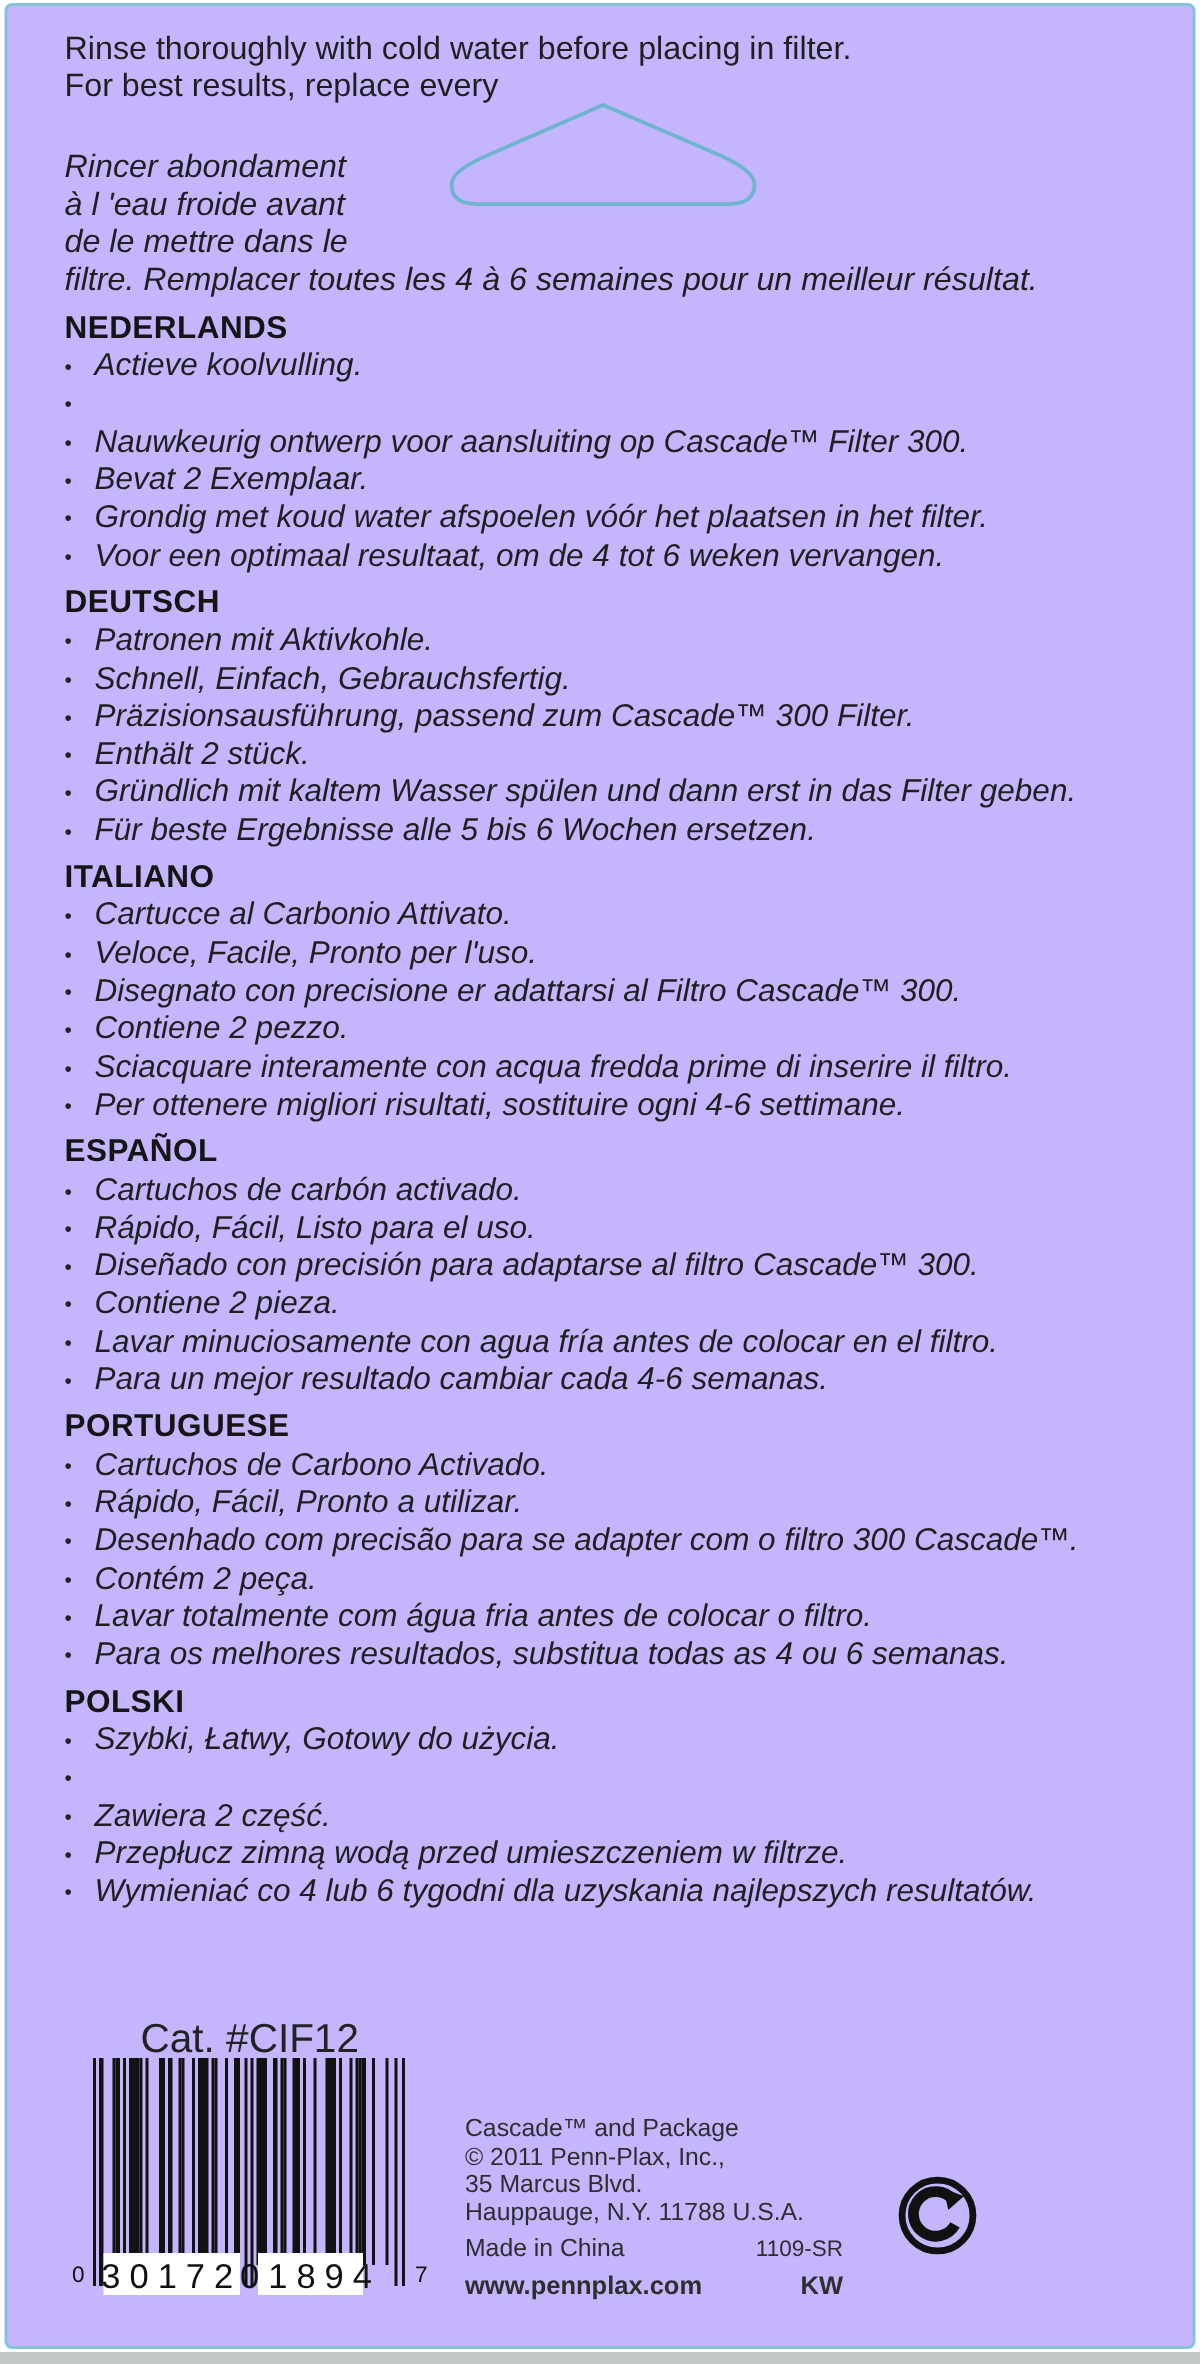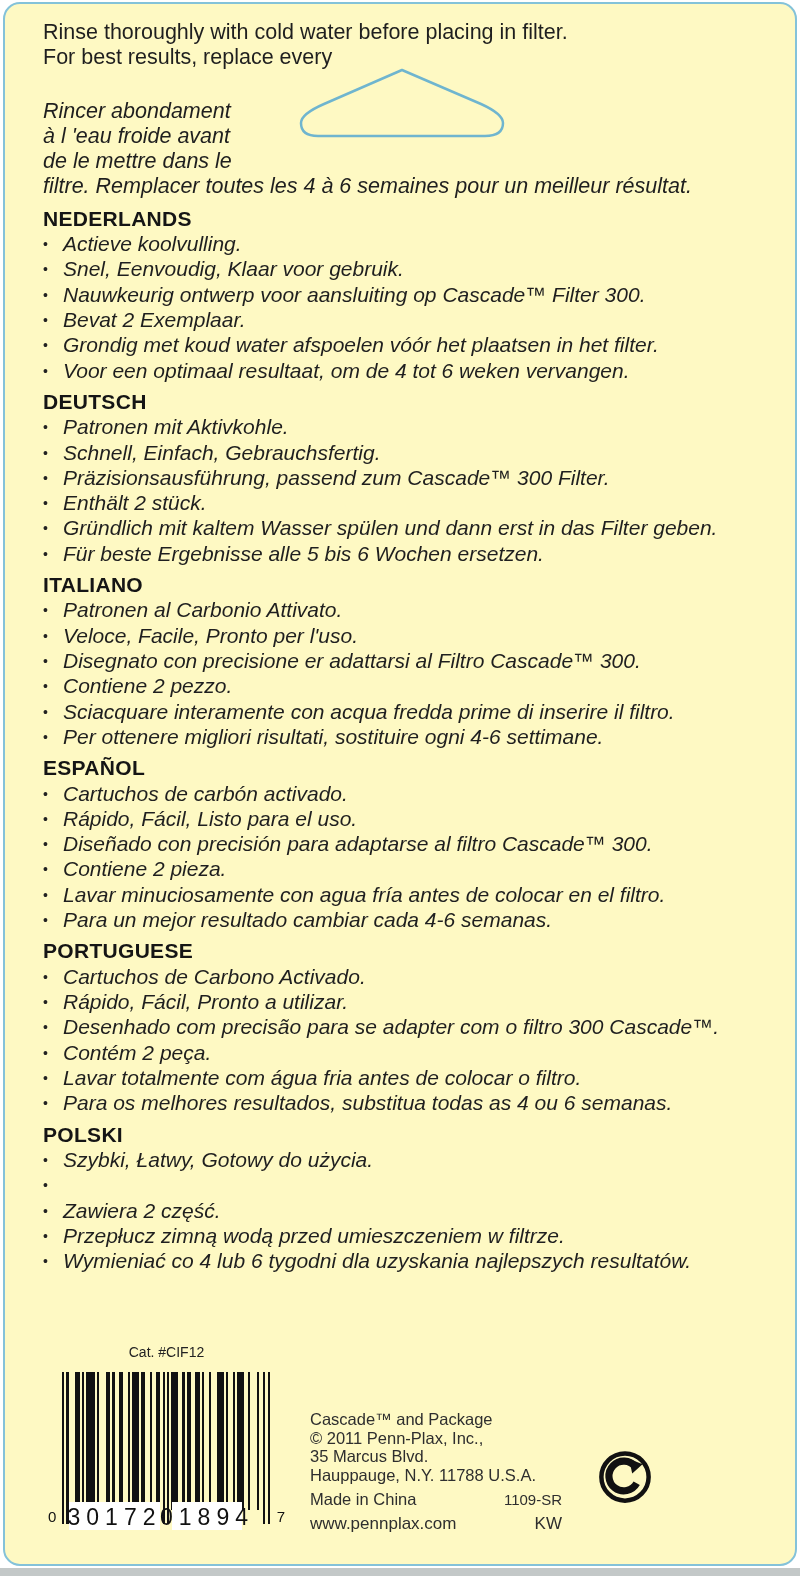--- a/index.html
+++ b/index.html
@@ -3,57 +3,57 @@
 <meta charset="utf-8">
 <style>
   html,body{margin:0;padding:0;}
   body{
     width:800px;height:1576px;position:relative;background:#ffffff;
     font-family:"Liberation Sans","DejaVu Sans",sans-serif;color:#1f1f1f;
     overflow:hidden;
   }
   .card{
     position:absolute;left:3px;right:3px;top:2px;bottom:10px;
-    border:2.5px solid #84c2d9;border-radius:17px;background:#fef9c3;
+    border:2.5px solid #84c2d9;border-radius:5px;background:#c4b5fd;
   }
   .bottom-edge{
     position:absolute;left:0;right:0;bottom:0;height:8px;background:#c3c8c8;
   }
   .hang-tab{position:absolute;left:291px;top:63px;width:212px;height:72px;}
   .content{position:relative;padding:16px 24px 0 38px;}
   .intro-en div{font-size:21.5px;line-height:25.4px;}
   .intro-fr{margin-top:28px;}
   .intro-fr div{font-size:21.5px;line-height:25.2px;font-style:italic;}
   section{margin-top:6px;}
   h2{margin:0;font-weight:bold;font-size:21px;line-height:25.4px;color:#151515;letter-spacing:0.3px;}
   ul{margin:0;padding:0;list-style:none;}
   li{display:flex;font-style:italic;font-size:21px;line-height:25.3px;}
   .blt{flex:0 0 20px;font-style:normal;font-size:14px;transform:translateY(1px);color:#222;}
   
-  .cat-label{position:absolute;left:57px;top:1340px;width:209px;text-align:center;font-size:14px;color:#222;}
+  .cat-label{position:absolute;left:57px;top:1340px;width:209px;text-align:center;font-size:27px;color:#222;}
   .barcode{position:absolute;left:57px;top:1368px;width:209px;height:152px;}
   .bars{display:flex;align-items:flex-start;height:152px;}
   .bc-m{width:2.2px;height:138px;flex:0 0 auto;}
   .bc-m.bar{background:#121212;}
   .bc-m.bar.guard{height:152px;}
   .bc-group{
     position:absolute;top:130px;height:28px;background:#ffffff;
     display:flex;align-items:flex-end;justify-content:center;
     font-size:23px;letter-spacing:6px;color:#111;line-height:26px;
   }
   .bc-group.left{left:7px;width:91px;}
   .bc-group.right{left:110px;width:70px;}
   .bc-outer{position:absolute;top:136px;font-size:15px;color:#111;}
   .bc-outer.first{left:-14px;}
   .bc-outer.last{right:-14px;}
   .company{position:absolute;left:305px;top:1406px;width:252px;font-size:16.5px;line-height:18.6px;color:#2e2e2e;}
   .company .row{display:flex;justify-content:space-between;align-items:baseline;}
   .made-row{margin-top:6px;}
   .print-code{font-size:15px;}
-  .www-row{margin-top:5px;font-weight:normal;font-size:17px;}
+  .www-row{margin-top:5px;font-weight:bold;font-size:17px;}
   .recycle{position:absolute;left:593px;top:1446px;width:54px;height:54px;}
 </style>
 </head>
 <body>
 
 <div class="card">
 
   <svg class="hang-tab" viewBox="0 0 212 72">
     <path d="M106 3 L185 37 Q207 47 207 56 Q207 69 189 69 L22 69 Q5 69 5 56 Q5 47 28 37 Z" fill="none" stroke="#6fb5cf" stroke-width="2.5" stroke-linejoin="round"></path>
   </svg>
@@ -74,21 +74,20 @@
 
     <section>
       <h2>NEDERLANDS</h2>
       <ul>
         <li>
             <span class="blt">•</span>
             <span>Actieve koolvulling.</span>
           </li>
         <li>
             <span class="blt">•</span>
-            <span>Snel, Eenvoudig, Klaar voor gebruik.</span>
           </li>
         <li>
             <span class="blt">•</span>
             <span>Nauwkeurig ontwerp voor aansluiting op Cascade™ Filter 300.</span>
           </li>
         <li>
             <span class="blt">•</span>
             <span>Bevat 2 Exemplaar.</span>
           </li>
         <li>
@@ -130,21 +129,21 @@
             <span>Für beste Ergebnisse alle 5 bis 6 Wochen ersetzen.</span>
           </li>
       </ul>
     </section>
 
     <section>
       <h2>ITALIANO</h2>
       <ul>
         <li>
             <span class="blt">•</span>
-            <span>Patronen al Carbonio Attivato.</span>
+            <span>Cartucce al Carbonio Attivato.</span>
           </li>
         <li>
             <span class="blt">•</span>
             <span>Veloce, Facile, Pronto per l'uso.</span>
           </li>
         <li>
             <span class="blt">•</span>
             <span>Disegnato con precisione er adattarsi al Filtro Cascade™ 300.</span>
           </li>
         <li>

